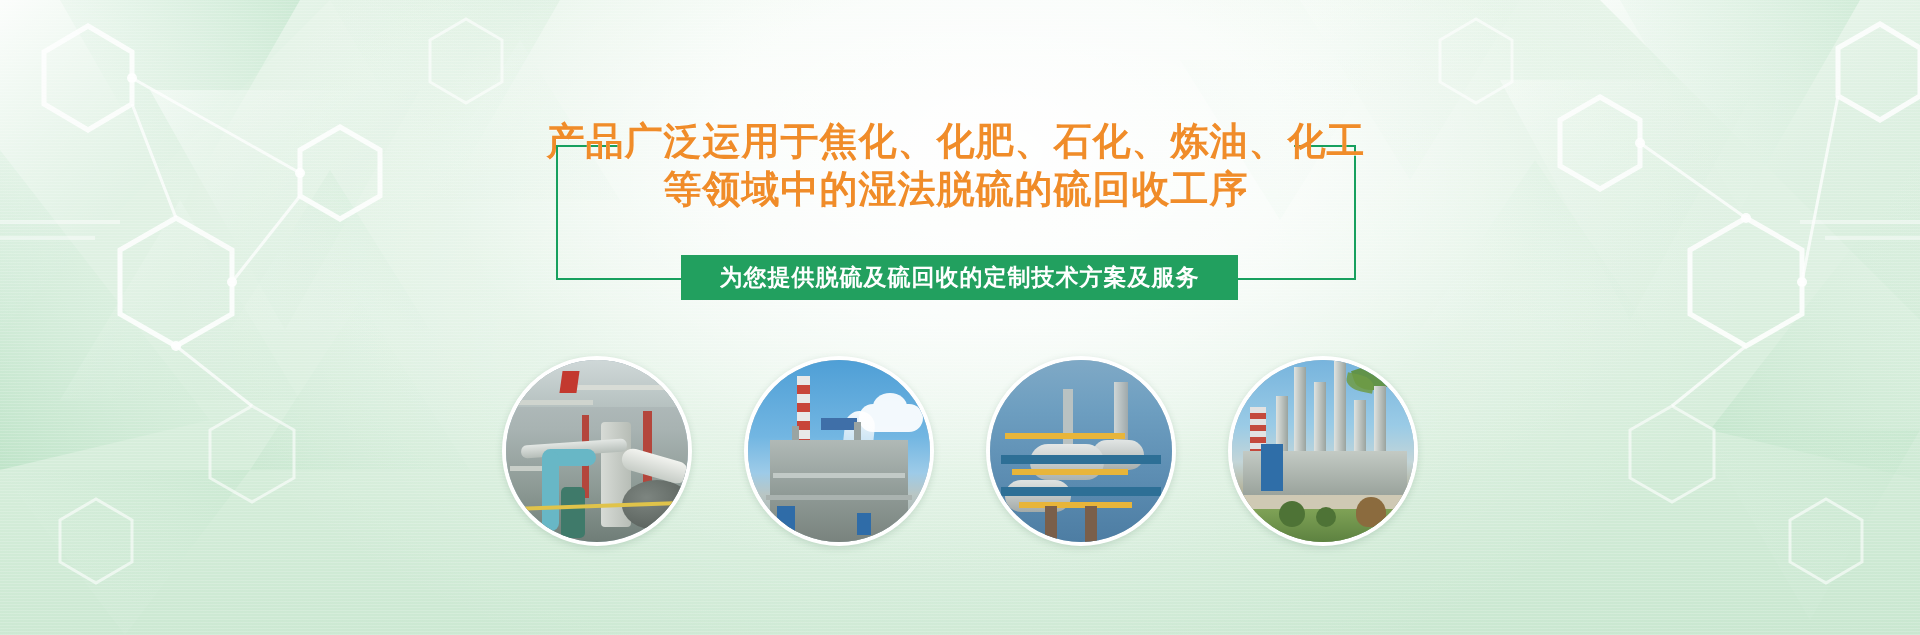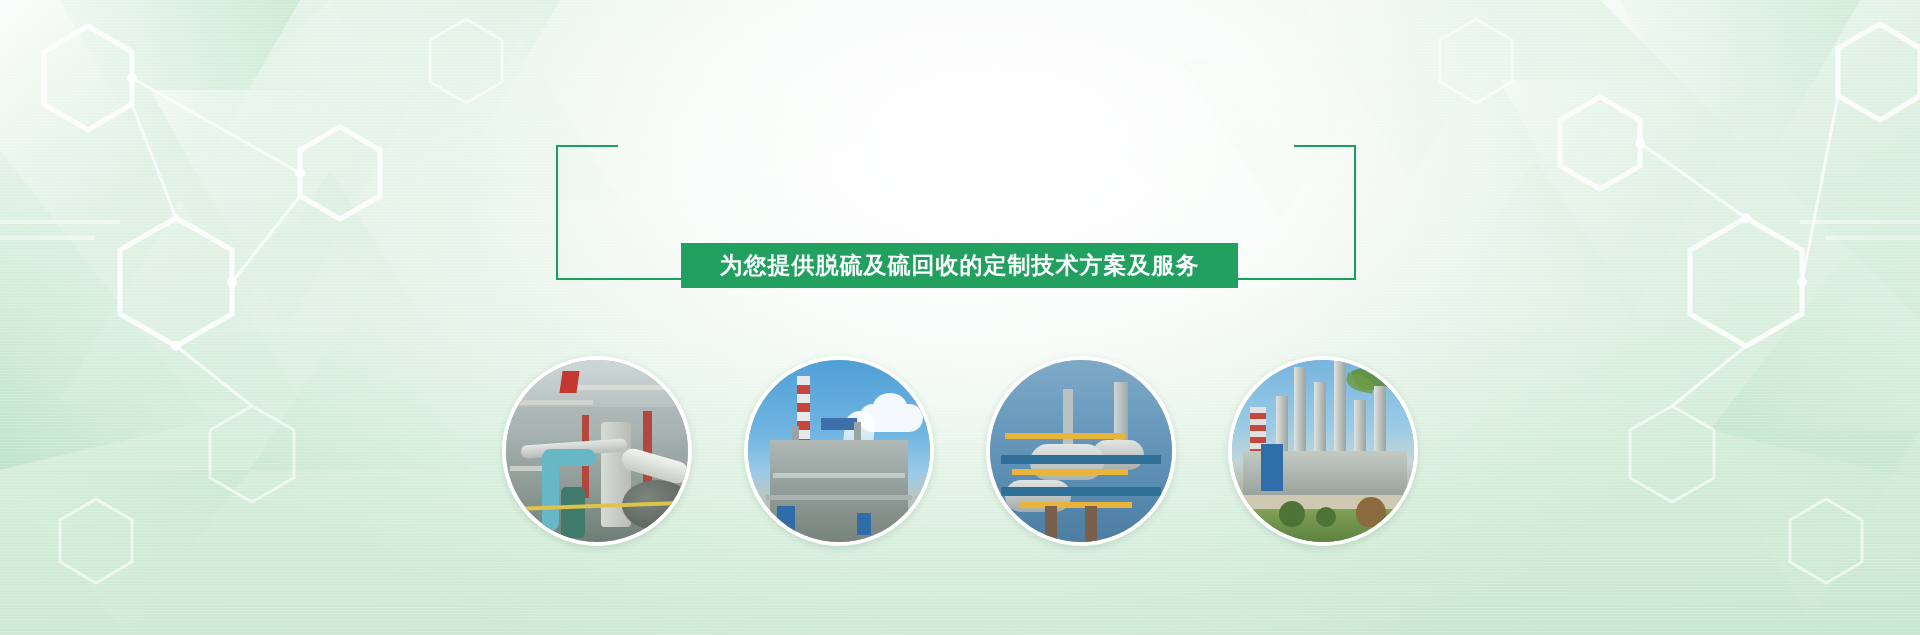--- a/index.html
+++ b/index.html
@@ -57,21 +57,21 @@
     font-weight:bold;
     line-height:48px;
     letter-spacing:1px;
     white-space:nowrap;
     text-shadow:0 1px 0 rgba(255,255,255,.65);
   }
   .headline .l2{display:block;}
 
   
   .subbar{
-    position:absolute;left:681px;top:243px;
+    position:absolute;left:681px;top:255px;
     width:557px;height:45px;
     background:#22a05f;
     display:flex;align-items:center;justify-content:center;
     box-sizing:border-box;
   }
   .subbar span{
     color:#ffffff;font-size:23px;font-weight:bold;letter-spacing:1px;white-space:nowrap;
   }
 
   
@@ -246,20 +246,24 @@
       </g>
     </svg>
   </div>
   <div class="scan"></div>
   <div class="vign"></div>
 
   <div class="headline-wrap">
     <div class="bracket"></div>
     <div class="bracket-top-l"></div>
     <div class="bracket-top-r"></div>
+    <div class="headline">
+      <span>产品广泛运用于焦化、化肥、石化、炼油、化工</span>
+      <span class="l2">等领域中的湿法脱硫的硫回收工序</span>
+    </div>
   </div>
 
   <div class="subbar">
     <span>为您提供脱硫及硫回收的定制技术方案及服务</span>
   </div>
 
   <div class="circles">
 
     <div class="circle">
       <div class="ph p1">

